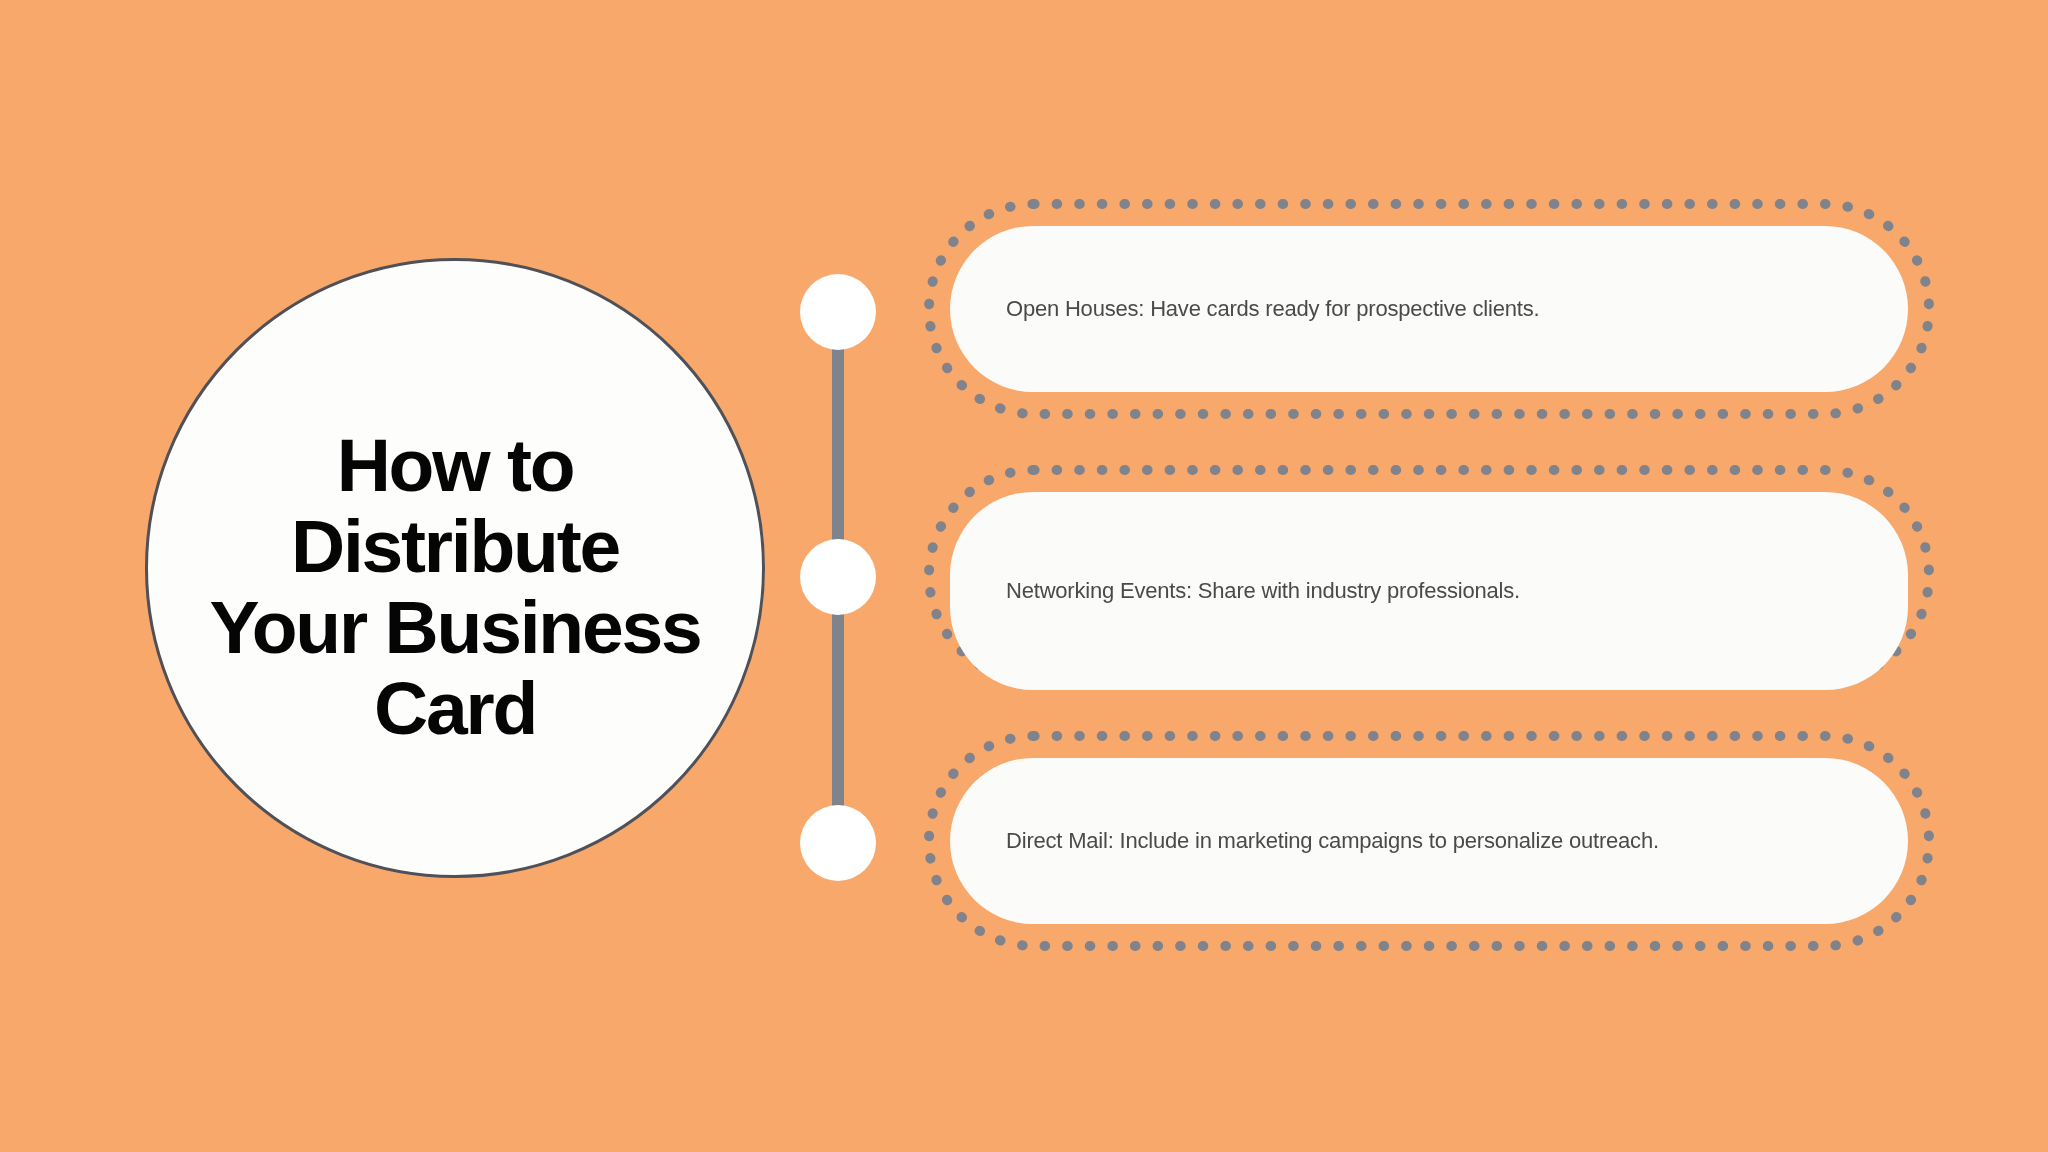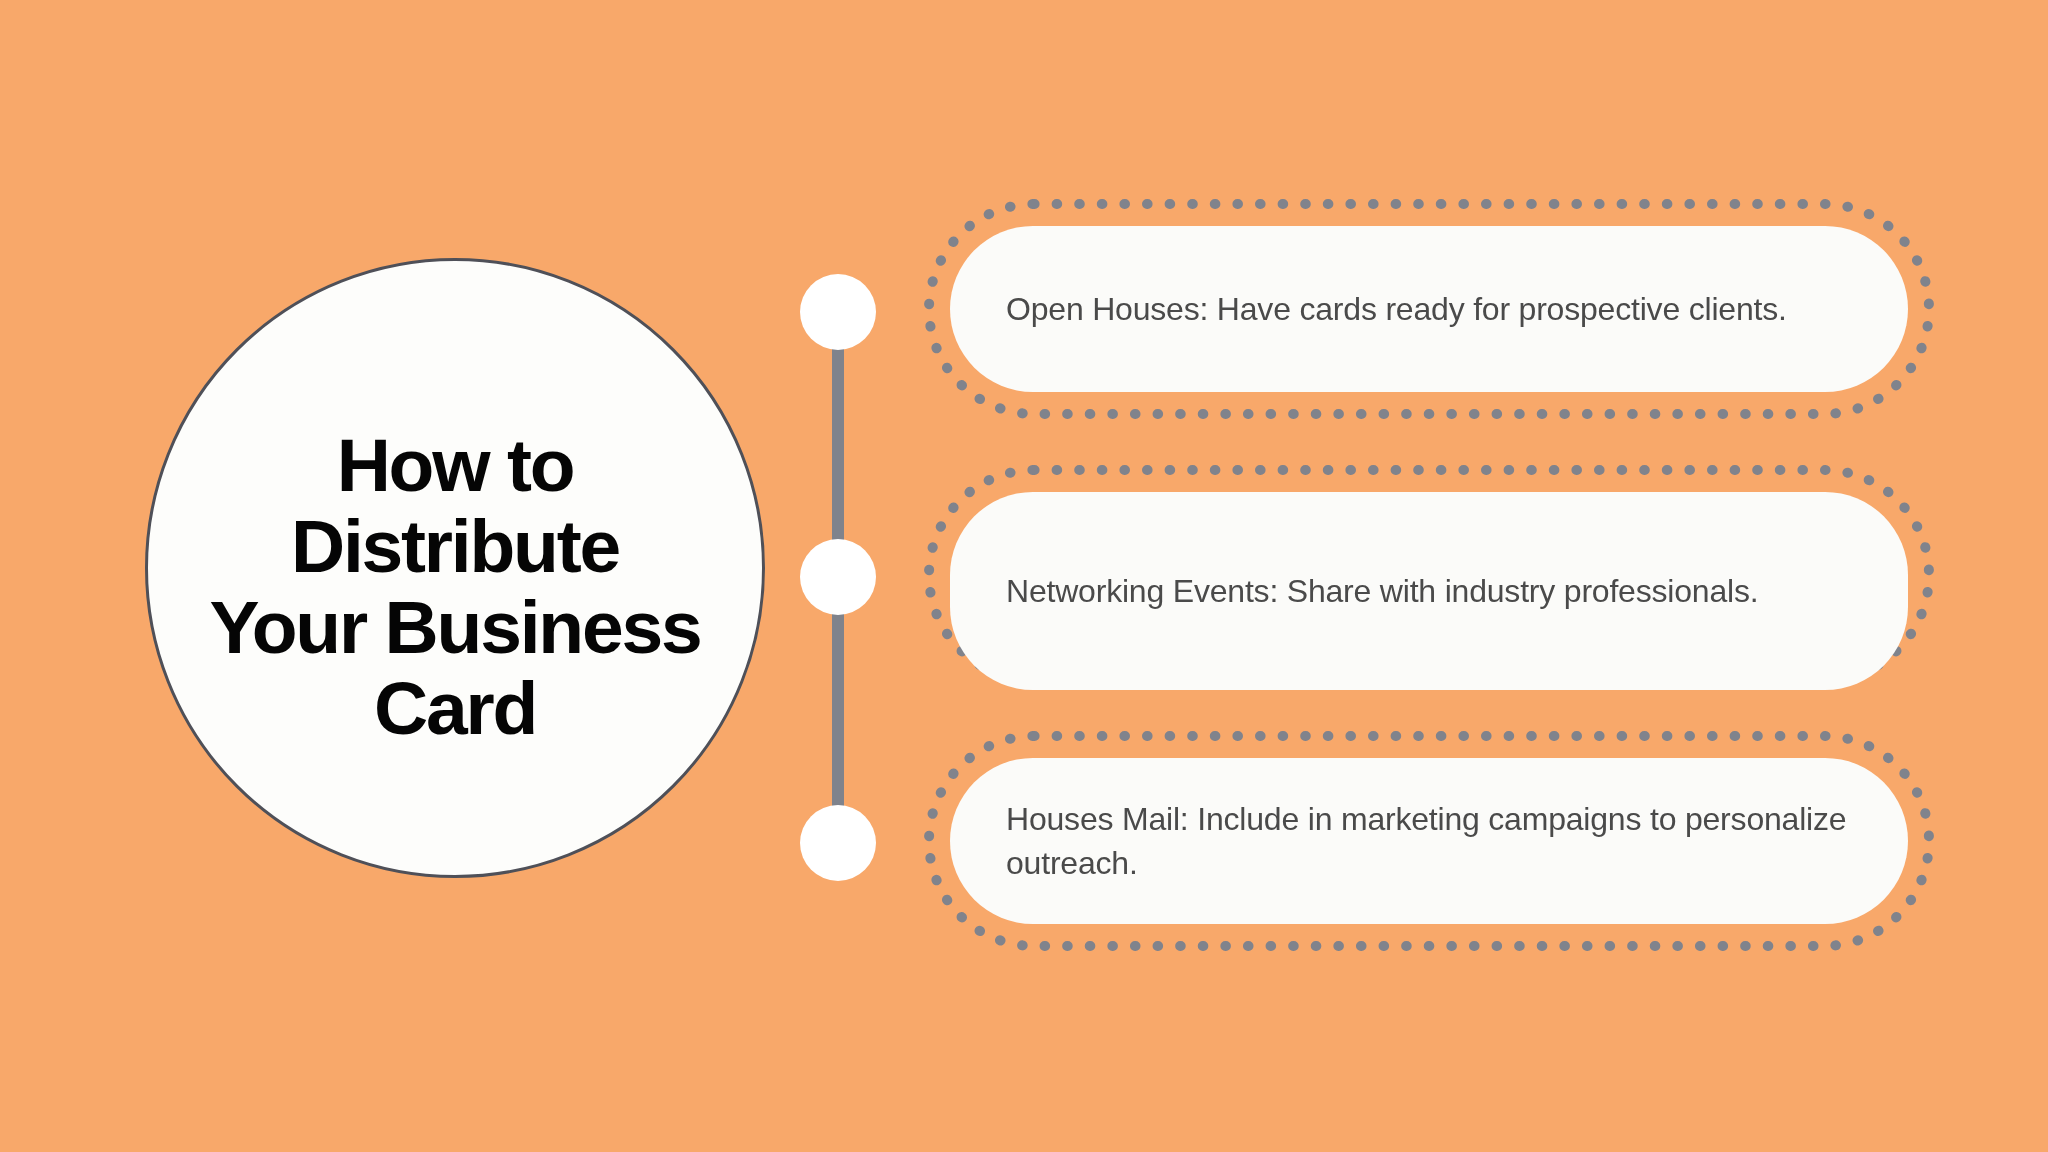--- a/index.html
+++ b/index.html
@@ -94,21 +94,21 @@
   .card-pill {
     position: absolute;
     background: #FBFBF9;
     display: flex;
     align-items: center;
     box-sizing: border-box;
   }
 
   .card-text {
     font-family: "Liberation Sans", sans-serif;
-    font-size: 32px;
+    font-size: 22px;
     line-height: 1.38;
     color: #4A4A4A;
     letter-spacing: -0.2px;
     padding-left: 56px;
     padding-right: 34px;
   }
 </style>
 </head>
 <body>
 
@@ -143,17 +143,17 @@
     <div class="card-pill" style="left:26px; top:27px; width:958px; height:198px; border-radius:83px;">
       <div class="card-text">Networking Events: Share with industry professionals.</div>
     </div>
   </div>
 
   <div class="step-card" style="left:924px; top:731px; width:1010px; height:220px;">
     <svg class="card-dashes" viewBox="0 0 1010 220" preserveAspectRatio="none">
       <rect x="5" y="5" width="1000" height="210" rx="105" ry="105"></rect>
     </svg>
     <div class="card-pill" style="left:26px; top:27px; width:958px; height:166px; border-radius:83px;">
-      <div class="card-text">Houses Mail: Include in marketing campaigns to personalize outreach.</div>
+      <div class="card-text">Direct Mail: Include in marketing campaigns to personalize outreach.</div>
     </div>
   </div>
 
 </div>
 
 </body></html>

